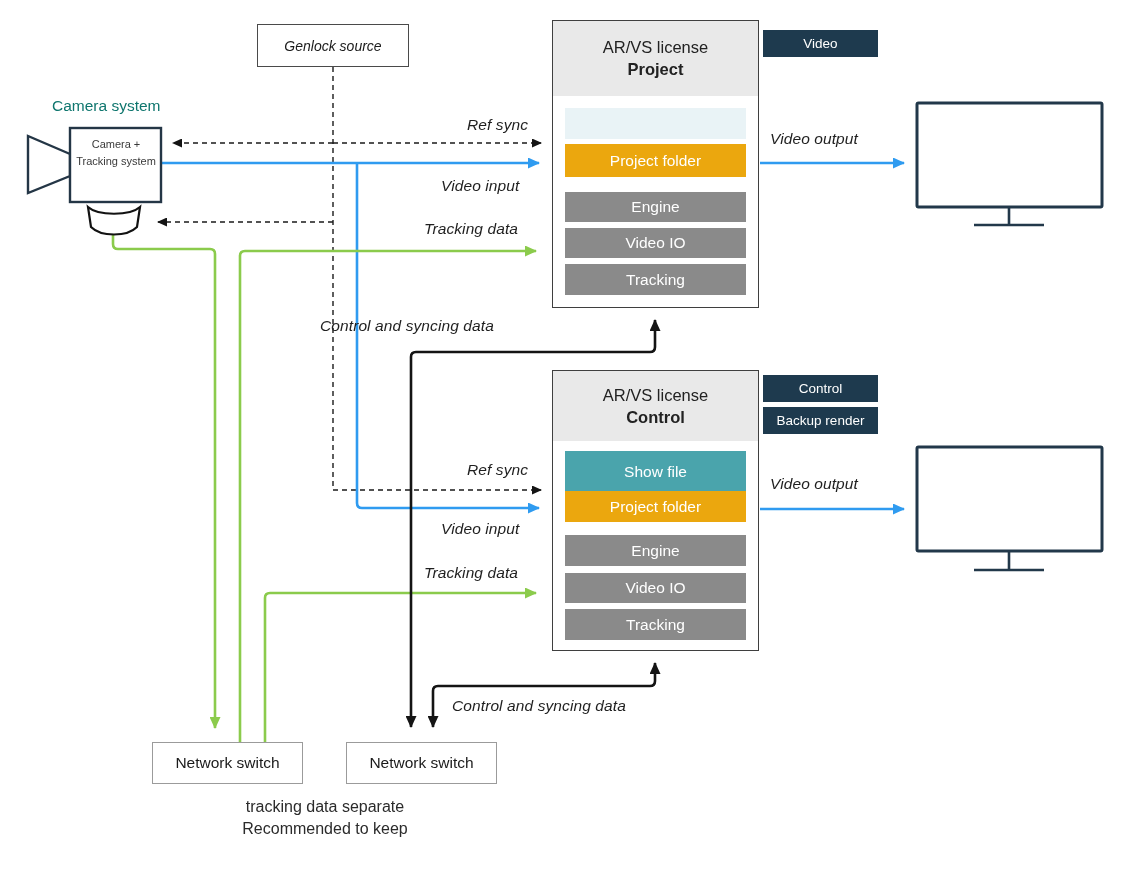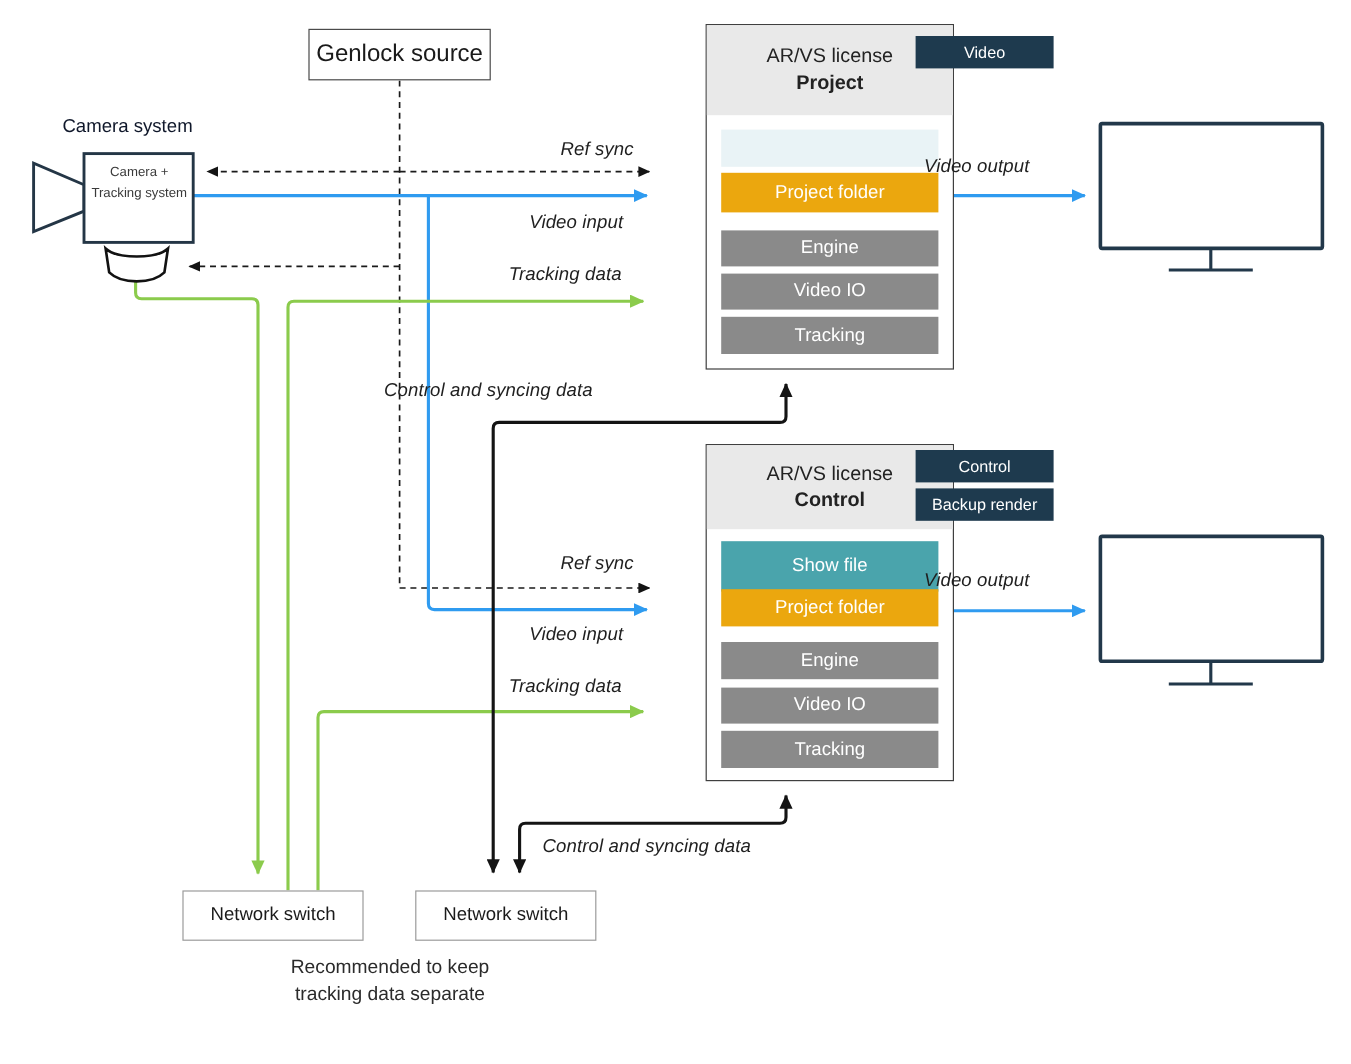--- a/index.html
+++ b/index.html
@@ -6,45 +6,45 @@
   .canvas {
     position:relative; width:1126px; height:887px; background:#ffffff;
     font-family:"Liberation Sans", sans-serif; overflow:hidden;
   }
   svg.wires { position:absolute; left:0; top:0; width:1126px; height:887px; }
 
   .edge-label {
     position:absolute; font-style:italic; font-size:15.5px; color:#1f1f1f;
     white-space:nowrap; letter-spacing:0.1px;
   }
-  .plain-label { position:absolute; font-size:15.5px; color:#0f172a; white-space:nowrap; }
+  .plain-label { position:absolute; font-size:15.5px; color:#0f766e; white-space:nowrap; }
 
   .genlock {
     position:absolute; left:257px; top:24px; width:152px; height:43px;
     background:#fff; border:1.6px solid #4a4a4a; box-sizing:border-box;
     display:flex; align-items:center; justify-content:center;
-    font-size:20px; color:#1a1a1a;
+    font-size:14px; color:#1a1a1a;font-style:italic;
   }
   .switch {
     position:absolute; top:742px; width:151px; height:42px;
     background:#fff; border:1.5px solid #9b9b9b; box-sizing:border-box;
     display:flex; align-items:center; justify-content:center;
     font-size:15.5px; color:#1a1a1a;
   }
   .switch.left  { left:152px; }
   .switch.right { left:346px; }
 
   .camera-label {
     position:absolute; left:72px; top:136px; width:88px;
     font-size:11px; line-height:1.5; text-align:center; color:#3a3a3a;
   }
 
   .license-box {
     position:absolute; left:552px; width:207px;
-    background:#fff; border:1.6px solid #3f3f3f; box-sizing:border-box;margin-left:36px;
+    background:#fff; border:1.6px solid #3f3f3f; box-sizing:border-box;
   }
   .license-box.client { top:20px;  height:288px; }
   .license-box.server { top:370px; height:281px; }
   .license-header {
     position:absolute; left:0; right:0; top:0; background:#e9e9e9;
     display:flex; flex-direction:column; align-items:center; justify-content:center;
     gap:3px; font-size:16.5px; color:#222;
   }
   .client .license-header { height:75px; }
   .server .license-header { height:70px; }
@@ -204,17 +204,17 @@
   <div class="edge-label" style="left:424px; top:220px;">Tracking data</div>
   <div class="edge-label" style="left:320px; top:317px;">Control and syncing data</div>
   <div class="edge-label" style="left:770px; top:130px;">Video output</div>
   <div class="edge-label" style="left:467px; top:461px;">Ref sync</div>
   <div class="edge-label" style="left:441px; top:520px;">Video input</div>
   <div class="edge-label" style="left:424px; top:564px;">Tracking data</div>
   <div class="edge-label" style="left:452px; top:697px;">Control and syncing data</div>
   <div class="edge-label" style="left:770px; top:475px;">Video output</div>
 
   <div class="note">
+    <div>tracking data separate</div>
     <div>Recommended to keep</div>
-    <div>tracking data separate</div>
   </div>
 
 </div>
 
 </body></html>

